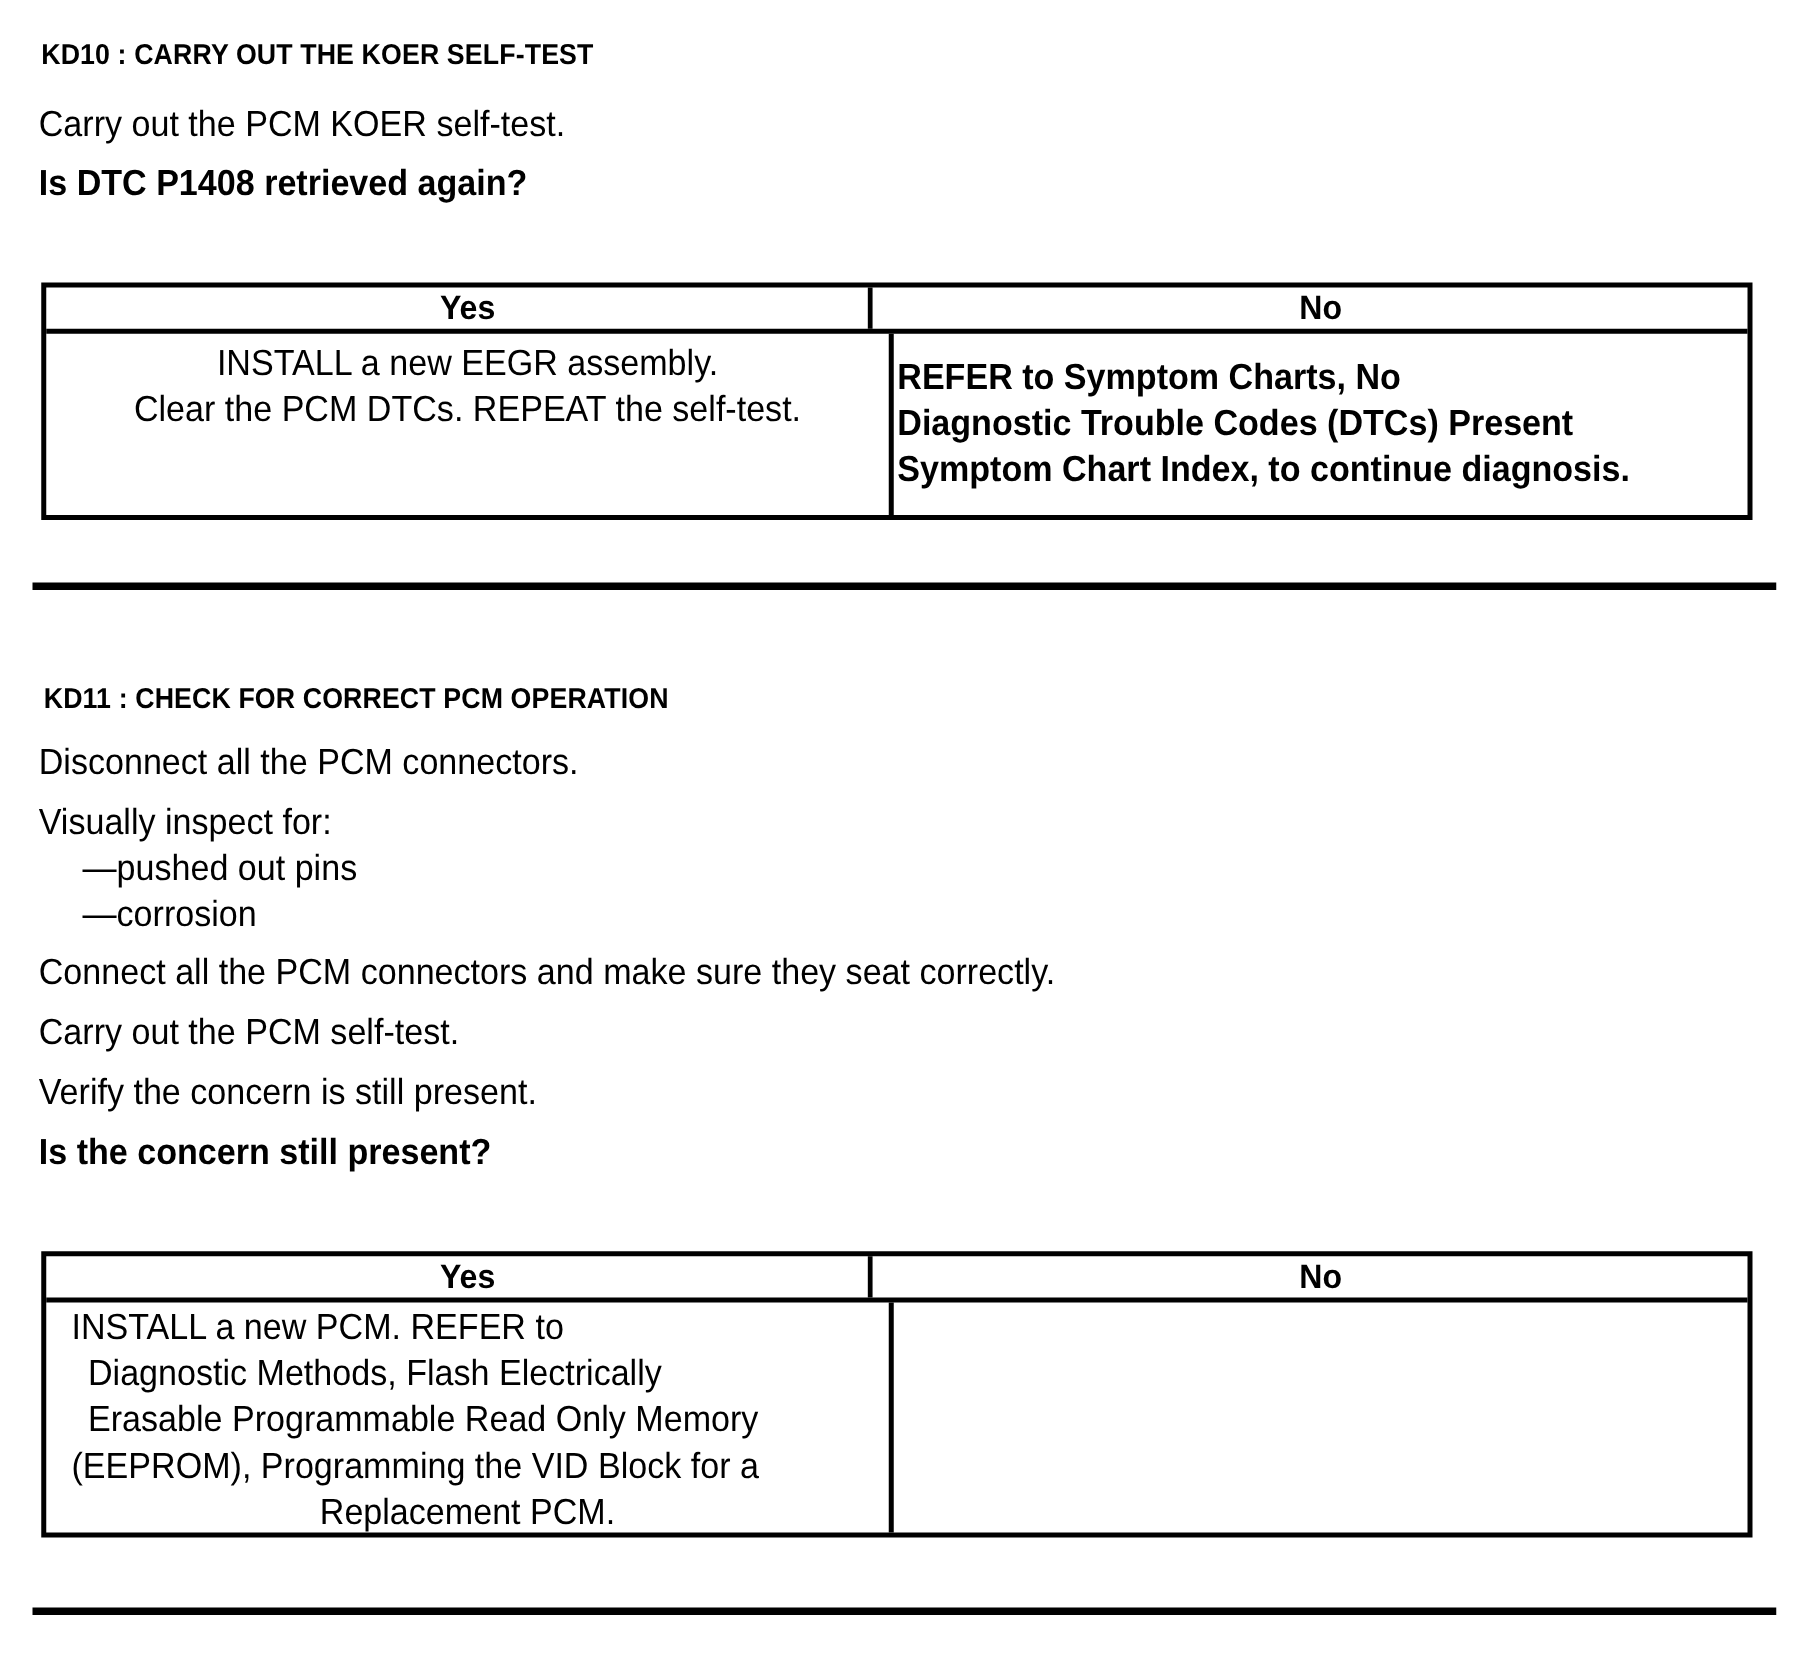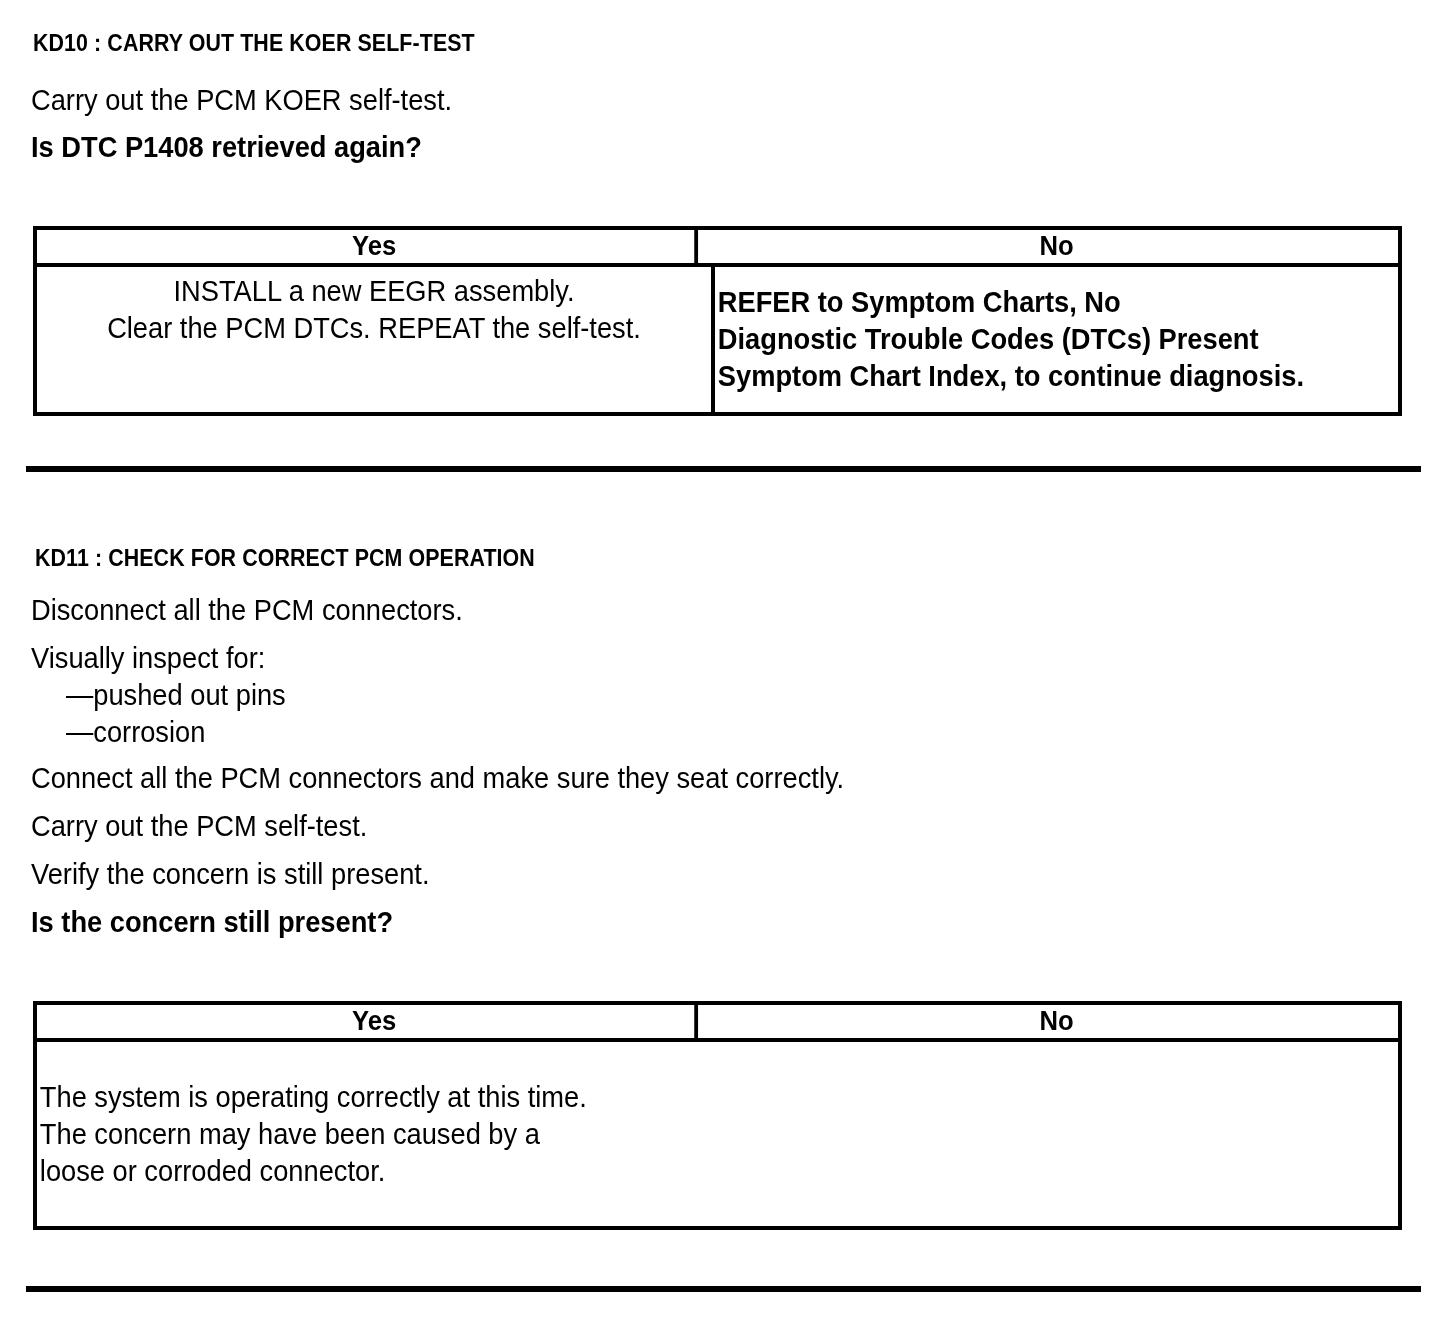--- a/index.html
+++ b/index.html
@@ -165,23 +165,25 @@
   <div class="body-line bold" style="left:31px; top:906px;">Is the concern still present?</div>
 
   <div class="decision-table" style="left:33px; top:1001px; width:1369px; height:229px;">
 
     <div class="dt-header-row">
       <div class="dt-col-left dt-head-cell">Yes</div>
       <div class="dt-col-right dt-head-cell">No</div>
     </div>
 
     <div class="dt-body-row" style="height:184px;">
-      <div class="dt-col-right dt-cell cell-left" style="justify-content:center;">
-        <div class="cell-line">The system is operating correctly at this time.</div>
-        <div class="cell-line">The concern may have been caused by a</div>
-        <div class="cell-line">loose or corroded connector.</div>
+      <div class="dt-col-left dt-cell cell-center" style="justify-content:flex-start; padding-top:2px;">
+        <div class="cell-line" style="text-align:left;">INSTALL a new PCM.  REFER to</div>
+        <div class="cell-line" style="text-align:left; padding-left:14px;">Diagnostic Methods,  Flash Electrically</div>
+        <div class="cell-line" style="text-align:left; padding-left:14px;">Erasable Programmable Read Only Memory</div>
+        <div class="cell-line" style="text-align:left;">(EEPROM), Programming the VID Block for a</div>
+        <div class="cell-line" style="text-align:center;">Replacement PCM.</div>
       </div>
     </div>
   </div>
 
   <div class="section-rule" style="left:26px; top:1286px; width:1395px;"></div>
 
 </div>
 
 </body></html>

